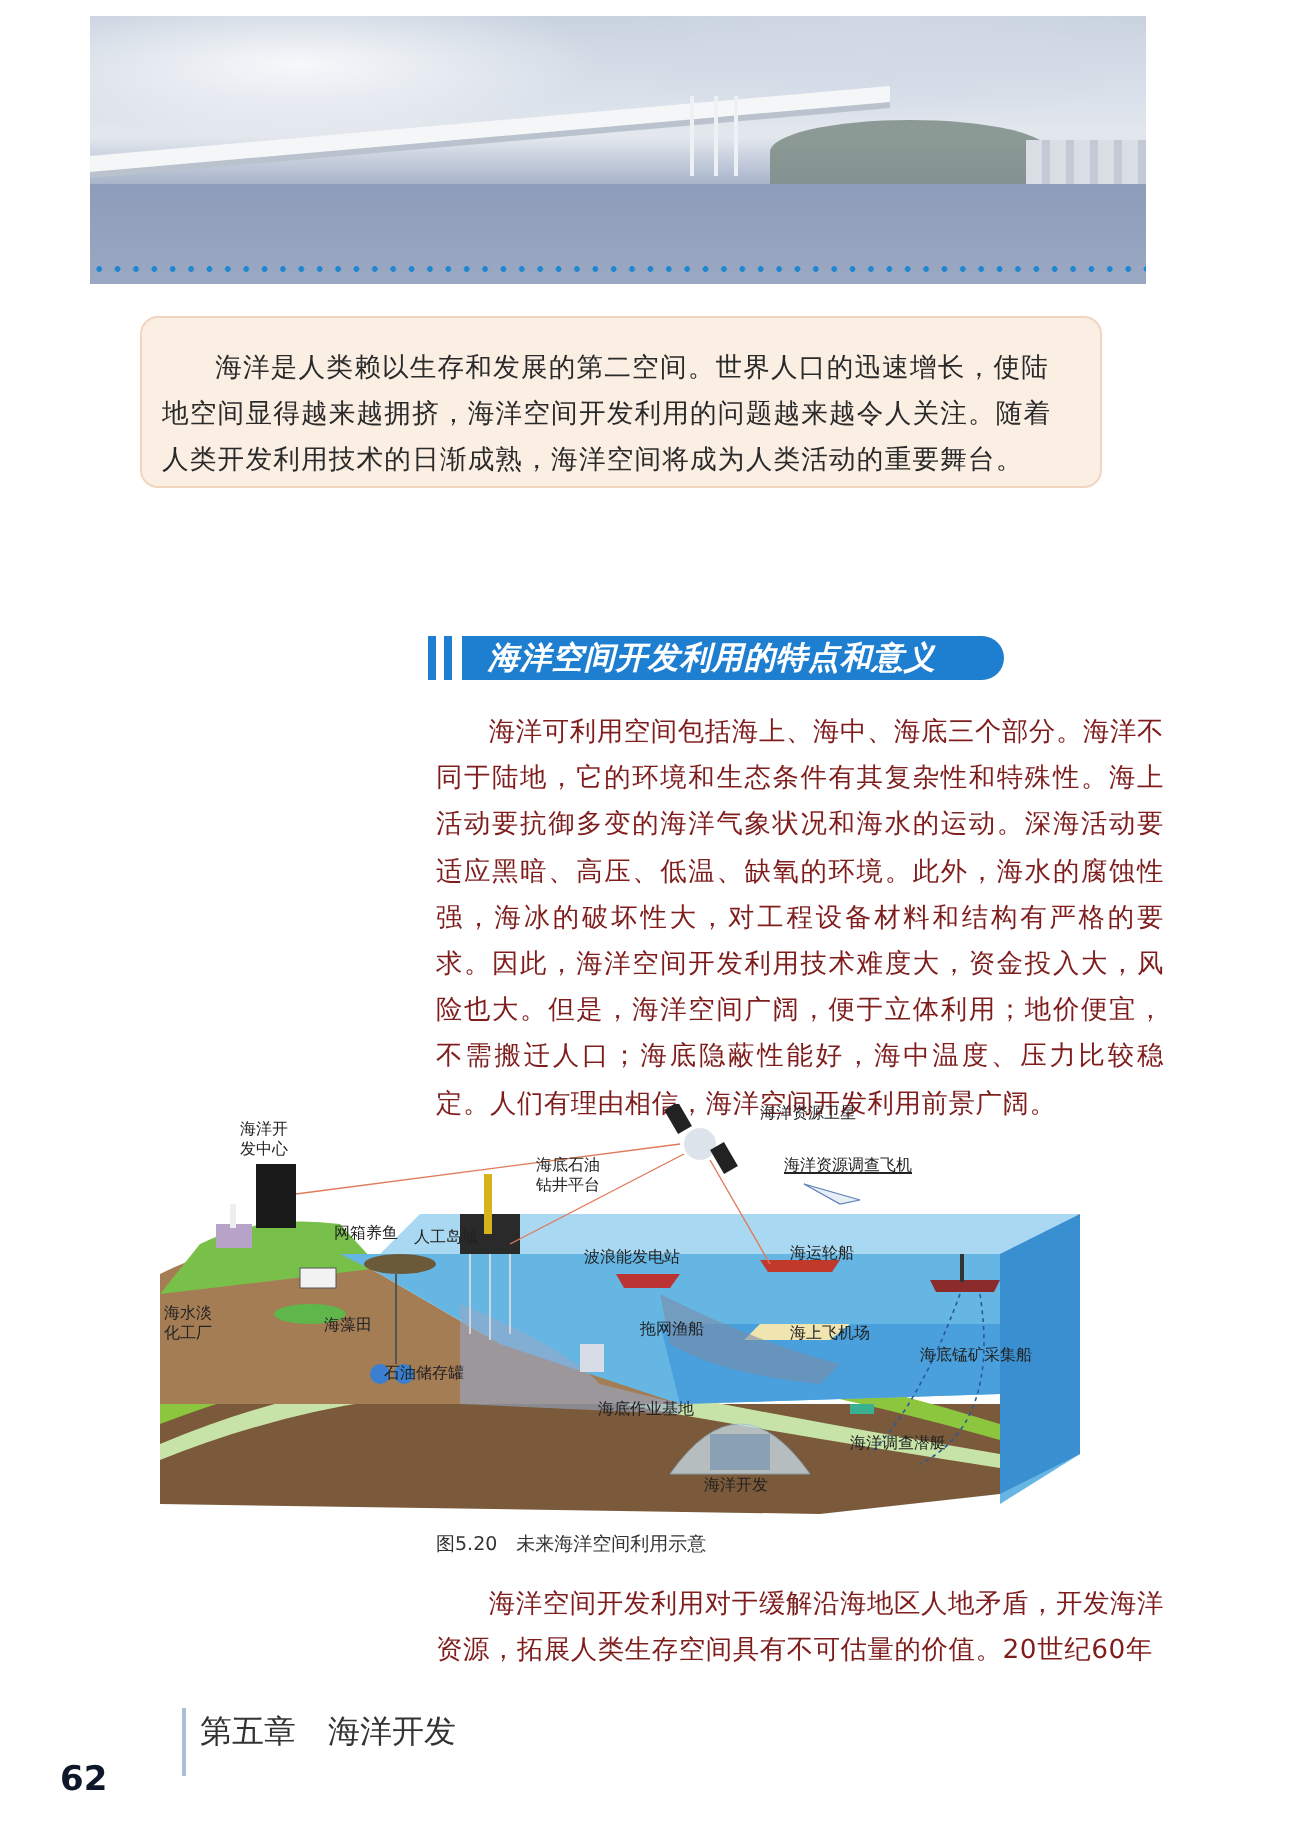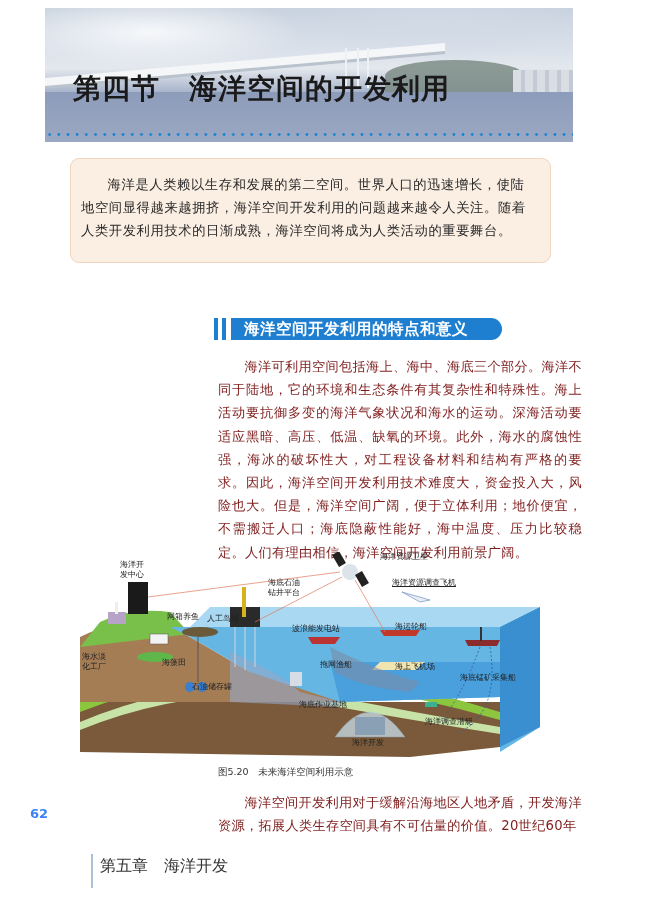--- a/index.html
+++ b/index.html
@@ -9,53 +9,52 @@
   .banner .cloud1 { position:absolute; left:0; top:0; width:260px; height:60px; background: radial-gradient(ellipse at 40% 40%, rgba(255,255,255,0.8), rgba(255,255,255,0) 70%); }
   .banner .cloud2 { position:absolute; left:260px; top:0; width:268px; height:55px; background: radial-gradient(ellipse at 50% 30%, rgba(210,218,230,0.9), rgba(210,218,230,0) 70%); }
   .banner .hill { position:absolute; left:340px; top:52px; width:140px; height:32px; background:#7c8c86; border-radius: 60% 60% 0 0; opacity:0.85; }
   .banner .bridge { position:absolute; left:0; top:70px; width:400px; height:8px; background:#f4f6f8; transform: skewY(-5deg); transform-origin: left; box-shadow: 0 3px 0 #b9c2cd; }
   .banner .tower { position:absolute; top:40px; width:2px; height:40px; background:#eef1f4; }
   .banner .buildings { position:absolute; right:0; top:62px; width:60px; height:22px; background: repeating-linear-gradient(90deg, #d9dde4 0 8px, #c3cad5 8px 12px); }
   .banner .water { position:absolute; left:0; top:84px; width:100%; height:50px; background: linear-gradient(180deg, #8d9cba, #9ba8c3); }
   .banner .dots { position:absolute; left:0; top:125px; width:100%; height:3px; background-image: radial-gradient(circle, #1f86d0 1.3px, transparent 1.6px); background-size: 9.2px 3px; }
   .banner .title { position:absolute; left:28px; top:62px; font-family: "DejaVu Serif", "Liberation Serif", serif; font-weight: bold; font-size: 28px; color:#1a1a1a; letter-spacing: 1px; white-space: pre; }
 
-  .intro { position:absolute; left:70px; top:158px; width:481px; height:105px; background:#fbeee2; border:1px solid #f1d5c0; border-radius: 9px; box-sizing: border-box; padding: 14px 12px 0 10px; font-family: "DejaVu Serif", "Liberation Serif", serif; font-size: 13.3px; line-height: 23px; color:#2a2a2a; letter-spacing: 0.6px; text-indent: 2em; }
+  .intro { position:absolute; left:70px; top:158px; width:481px; height:86px; background:#fbeee2; border:1px solid #f1d5c0; border-radius: 9px; box-sizing: border-box; padding: 14px 12px 0 10px; font-family: "DejaVu Serif", "Liberation Serif", serif; font-size: 13.3px; line-height: 23px; color:#2a2a2a; letter-spacing: 0.6px; text-indent: 2em; }
 
   .sec-head { position:absolute; left:214px; top:318px; height:22px; }
   .sec-head .bar { position:absolute; top:0; width:4px; height:22px; background:#1e7fd0; }
   .sec-head .pill { position:absolute; left:17px; top:0; width:271px; height:22px; background:#1e7fd0; border-radius: 0 12px 12px 0; }
-  .sec-head .label { position:absolute; left:30px; top:1px; font-family:"DejaVu Sans", "Liberation Sans", sans-serif; font-weight:bold; font-size:15.5px; color:#ffffff; white-space:nowrap; letter-spacing:0.5px; }
+  .sec-head .label { position:absolute; left:30px; top:1px; font-family:"DejaVu Sans", "Liberation Sans", sans-serif; font-weight:bold; font-size:15.5px; color:#ffffff; white-space:nowrap; letter-spacing:0.5px;font-style:italic; }
 
   .body-text { position:absolute; left:218px; width:364px; font-family:"DejaVu Sans", "Liberation Sans", sans-serif; font-size:13.2px; line-height:23.2px; color:#7f1d1d; text-align: justify; letter-spacing: 0.3px; margin-top: 12px; }
   .body-text p { margin:0; text-indent: 2em; }
 
   .figure { position:absolute; left:80px; top:552px; width:500px; height:210px; }
   .fig-caption { position:absolute; left:218px; top:766px; font-family:"DejaVu Sans","Liberation Sans",sans-serif; font-size:9.5px; color:#333; white-space:pre; }
   .flabel { position:absolute; font-family:"DejaVu Sans","Liberation Sans",sans-serif; font-size:8px; color:#222; white-space:pre; line-height:10px; }
 
-  .footer-num { position:absolute; left:30px; top:806px; font-family:"DejaVu Sans","Liberation Sans",sans-serif; font-weight:bold; font-size:13px; color:#3b82f6; }
+  .footer-num { position:absolute; left:30px; top:880px; font-family:"DejaVu Sans","Liberation Sans",sans-serif; font-weight:bold; font-size:17px; color:#0f172a; }
   .footer-sep { position:absolute; left:91px; top:854px; width:2px; height:34px; background:#aac0d8; }
   .footer-chap { position:absolute; left:100px; top:856px; font-family:"DejaVu Sans","Liberation Sans",sans-serif; font-size:16px; color:#333; white-space:pre; }
 </style>
 </head>
 <body>
 
 <div class="banner">
   <div class="cloud1"></div>
   <div class="cloud2"></div>
   <div class="hill"></div>
   <div class="buildings"></div>
   <div class="water"></div>
   <div class="bridge"></div>
   <div class="tower" style="left:300px;"></div>
   <div class="tower" style="left:312px;"></div>
   <div class="tower" style="left:322px;"></div>
   <div class="dots"></div>
-  <div class="title">第四节　海洋空间的开发利用</div>
 </div>
 
 <div class="intro">海洋是人类赖以生存和发展的第二空间。世界人口的迅速增长，使陆地空间显得越来越拥挤，海洋空间开发利用的问题越来越令人关注。随着人类开发利用技术的日渐成熟，海洋空间将成为人类活动的重要舞台。</div>
 
 <div class="sec-head">
   <div class="bar" style="left:0;"></div>
   <div class="bar" style="left:8px;"></div>
   <div class="pill"></div>
   <div class="label">海洋空间开发利用的特点和意义</div>
 </div>

